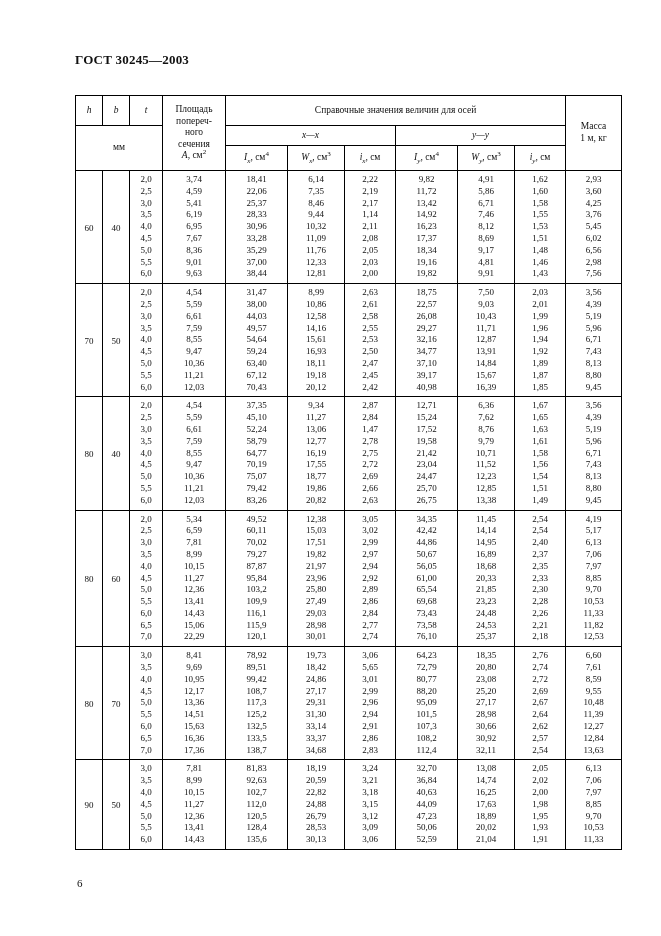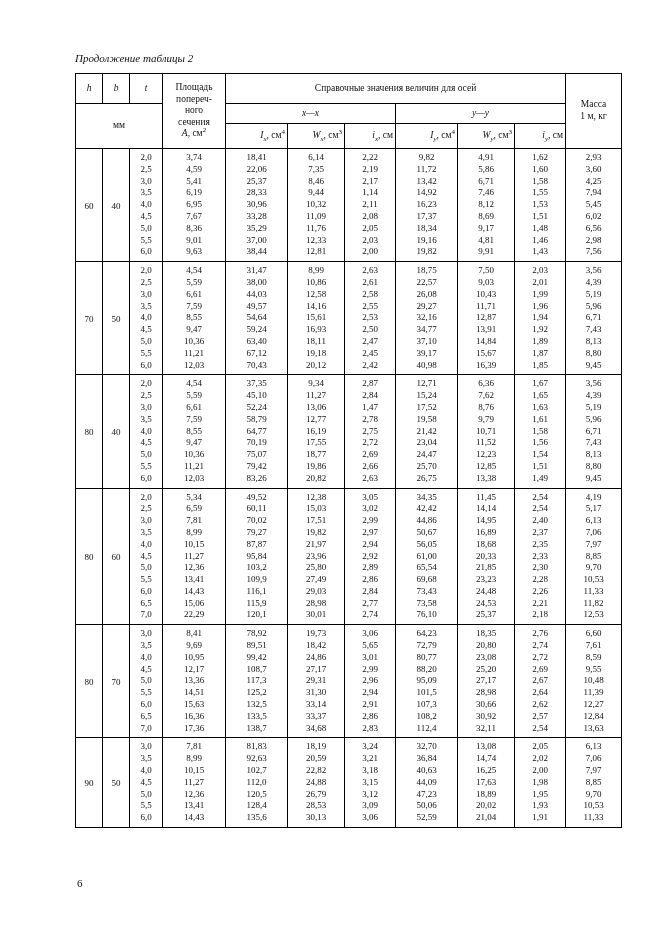--- a/index.html
+++ b/index.html
@@ -34,21 +34,21 @@
     border: 1px solid #000;
     font-weight: normal;
     font-size: 9.5px;
     line-height: 1.22;
     padding: 1px 2px;
     text-align: center;
     vertical-align: middle;
   }
   table.spec thead tr.hr1 th { height: 30px; }
   table.spec thead tr.hr2 th { height: 20px; }
-  table.spec thead tr.hr3 th { height: 25px; text-align: right; }
+  table.spec thead tr.hr3 th { height: 25px; }
   table.spec tbody td {
     text-align: center;
     vertical-align: middle;
     font-size: 9px;
     line-height: 11.8px;
     padding: 0 1px;
     border-left: 1px solid #000;
     border-right: 1px solid #000;
     white-space: nowrap;
   }
@@ -61,22 +61,22 @@
     left: 77px;
     bottom: 47px;
     font-size: 11px;
   }
 </style>
 </head>
 <body>
 
 <div class="page">
 
+  <div class="gost-header">ГОСТ 30245—2003</div>
 
-  <div class="caption">Продолжение таблицы 2</div>
 
   <table class="spec">
     <colgroup>
       <col style="width:27px">
         <col style="width:27px">
         <col style="width:33px">
       <col style="width:63px">
         <col style="width:62px">
         <col style="width:57px">
       <col style="width:51px">
@@ -155,21 +155,21 @@
         </tr>
         <tr>
           <td>3,5</td>
           <td>6,19</td>
           <td>28,33</td>
           <td>9,44</td>
           <td>1,14</td>
           <td>14,92</td>
           <td>7,46</td>
           <td>1,55</td>
-          <td>7,94</td>
+          <td>3,76</td>
         </tr>
         <tr>
           <td>4,0</td>
           <td>6,95</td>
           <td>30,96</td>
           <td>10,32</td>
           <td>2,11</td>
           <td>16,23</td>
           <td>8,12</td>
           <td>1,53</td>

